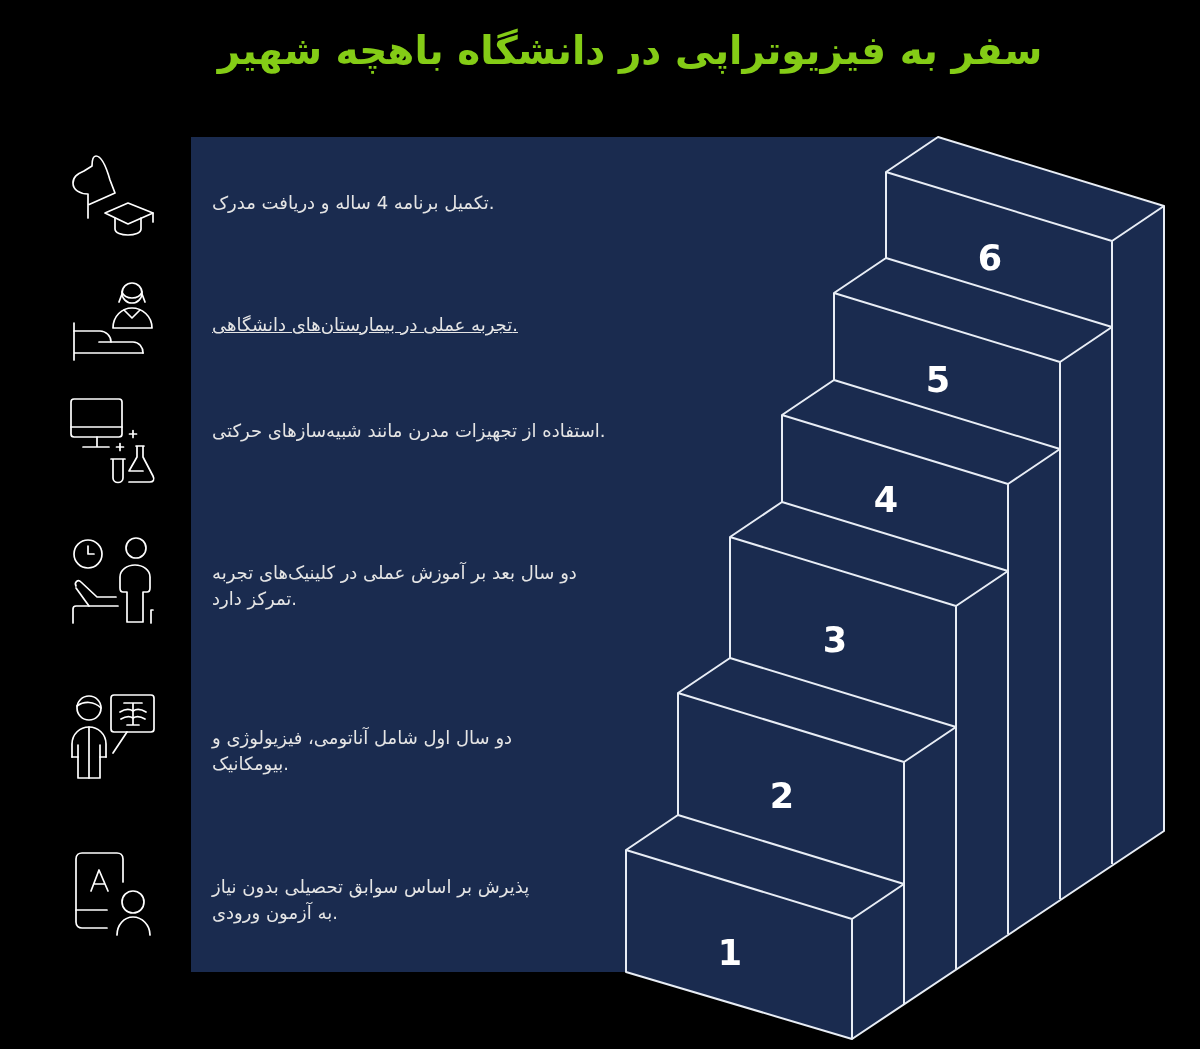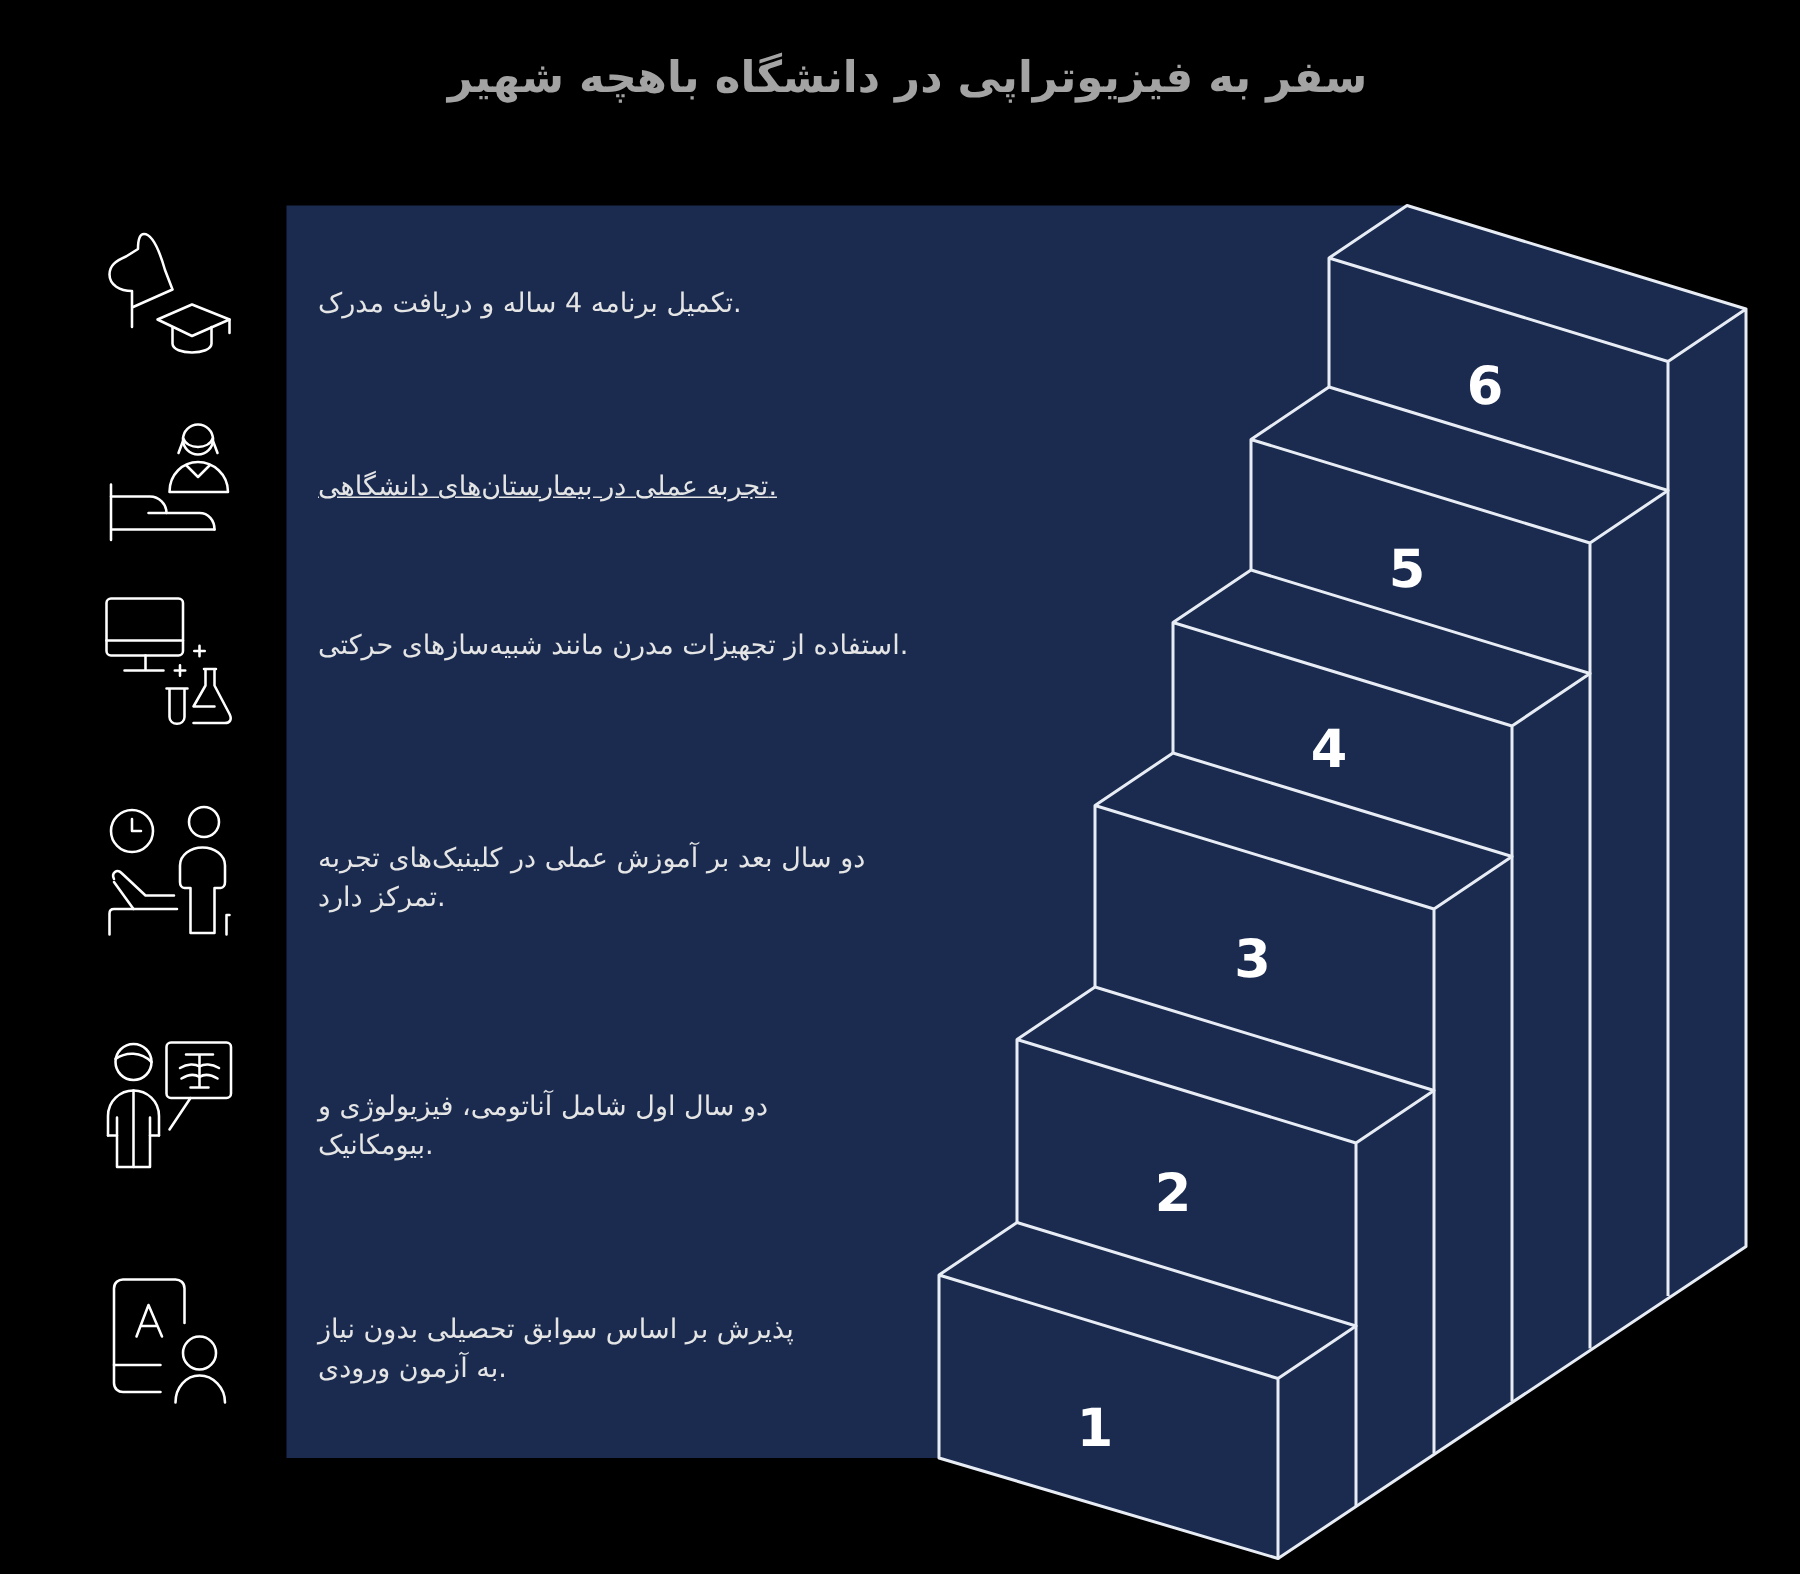--- a/index.html
+++ b/index.html
@@ -2,23 +2,23 @@
 <html><head>
   <meta charset="utf-8">
   <style>
     html, body { margin: 0; padding: 0; }
     body {
       width: 1200px; height: 1049px; background: #000000;
       position: relative; overflow: hidden;
       font-family: "DejaVu Sans", sans-serif; color: #ffffff;
     }
     .title {
-      position: absolute; left: 155px; top: 26px; width: 900px; height: 50px;
-      line-height: 50px; text-align: center; font-weight: bold; font-size: 29px;
-      direction: rtl; color: #a3a3a3;
+      position: absolute; left: 180px; top: 26px; width: 900px; height: 50px;
+      line-height: 50px; text-align: center; font-weight: bold; font-size: 39px;
+      direction: rtl; color: #84cc16;
     }
     .stairs-svg { position: absolute; left: 0; top: 0; width: 1200px; height: 1049px; }
     .step-text {
       position: absolute; left: 212px; font-size: 18px; line-height: 26px;
       white-space: pre; direction: ltr; text-align: left; color: #e5e5e5;
     }
     .step-num {
       position: absolute; width: 60px; height: 44px; line-height: 44px;
       text-align: center; font-weight: bold; font-size: 35px; color: #ffffff;
     }

